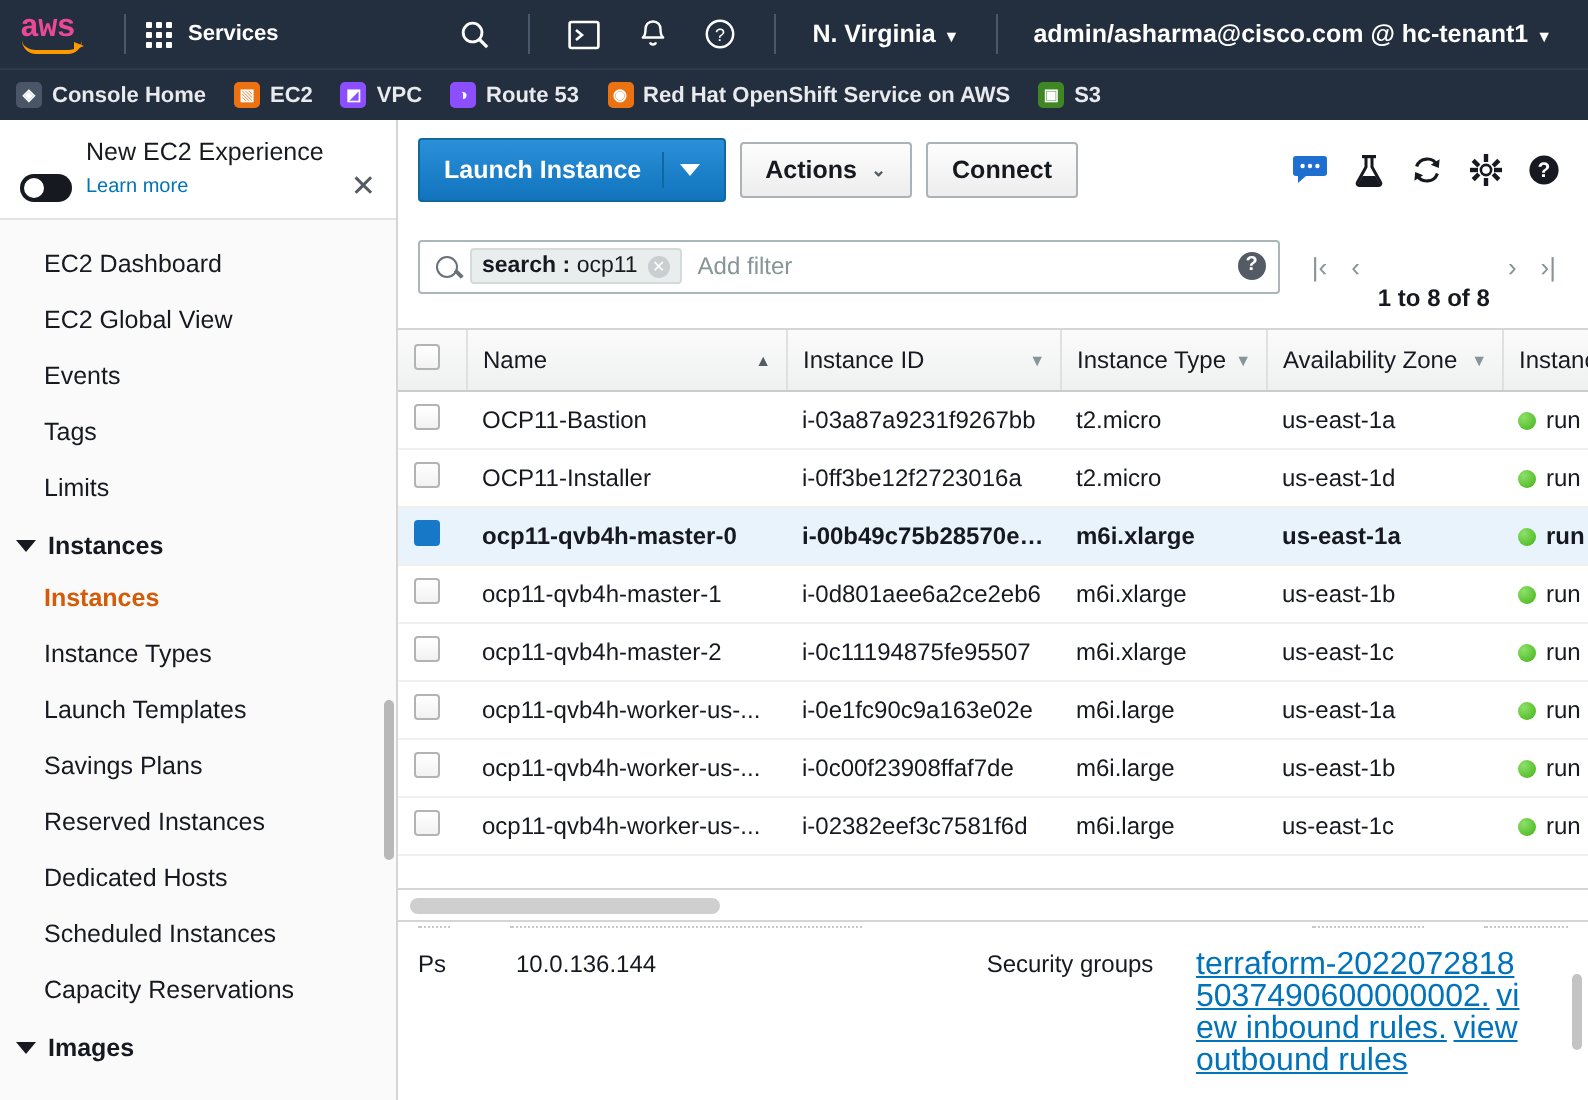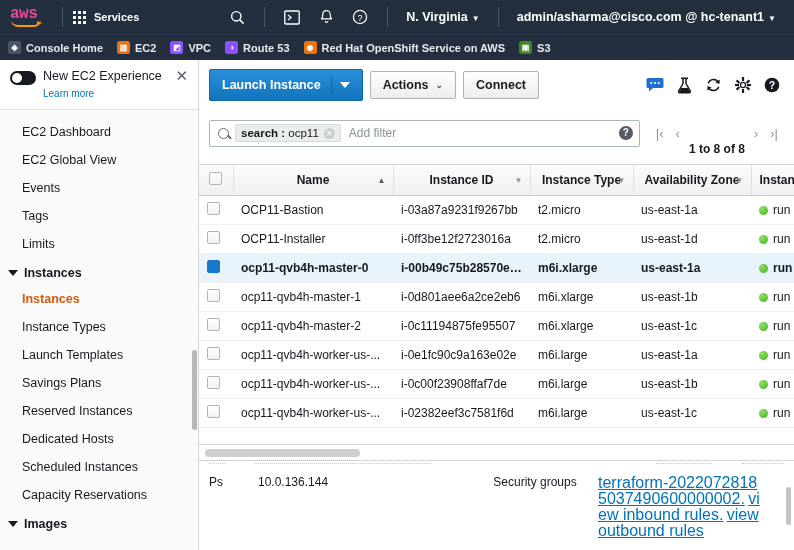--- a/index.html
+++ b/index.html
@@ -67,21 +67,21 @@
   
   .body-wrap { display: flex; height: 490px; }
 
   
   .sidebar {
     width: 199px; background: #fafafa; border-right: 1px solid #d5d5d5;
     position: relative; overflow: hidden;
   }
   .newexp {
     padding: 9px 10px 8px 10px; border-bottom: 1px solid #e4e4e4;
-    display: flex; align-items: flex-start; background:#fff;
+    display: flex; align-items: flex-end; background:#fff;
   }
   .toggle {
     width: 26px; height: 14px; border-radius: 7px; background: #16191f;
     position: relative; flex: none; margin-top: 2px; cursor: pointer;
   }
   .toggle::after {
     content: ''; position: absolute; left: 2px; top: 2px;
     width: 10px; height: 10px; border-radius: 50%; background: #fff;
   }
   .newexp-txt { margin-left: 7px; flex: 1; }
@@ -174,22 +174,22 @@
   .pager { display: flex; align-items: center; padding-left: 10px; gap: 0; white-space:nowrap;}
   .pg-arrow { color: #879596; font-size: 13px; padding: 0 6px; cursor: pointer; }
   .pg-text { font-size: 12px; font-weight: bold; color: #16191f; padding: 0 3px; margin-top: 32px;}
 
   
   .tablewrap { flex: 1; border-top: 1px solid #d5d5d5; overflow: hidden; position: relative; }
   table { border-collapse: collapse; width: 100%; table-layout: fixed; }
   thead th {
     background-image: linear-gradient(#fbfbfb, #eff0f0);
     border-bottom: 1px solid #ccc; border-right: 1px solid #e0e0e0;
-    font-size: 12px; font-weight: bold; color: #16191f;
-    text-align: center; padding: 7px 8px; height: 29px; white-space: nowrap;
+    font-size: 12px; font-weight: normal; color: #16191f;
+    text-align: left; padding: 7px 8px; height: 29px; white-space: nowrap;
     position: relative;
     margin-top: 32px;
   }
   thead th .sortarrow { position: absolute; right: 7px; top: 11px; font-size: 8px; color:#879596;}
   thead th.up .sortarrow { color: #545b64; }
   tbody td {
     font-size: 12px; color: #16191f; padding: 6px 8px; height: 24px;
     border-bottom: 1px solid #f0f0f0; white-space: nowrap;
     overflow: hidden; text-overflow: ellipsis;
   }

